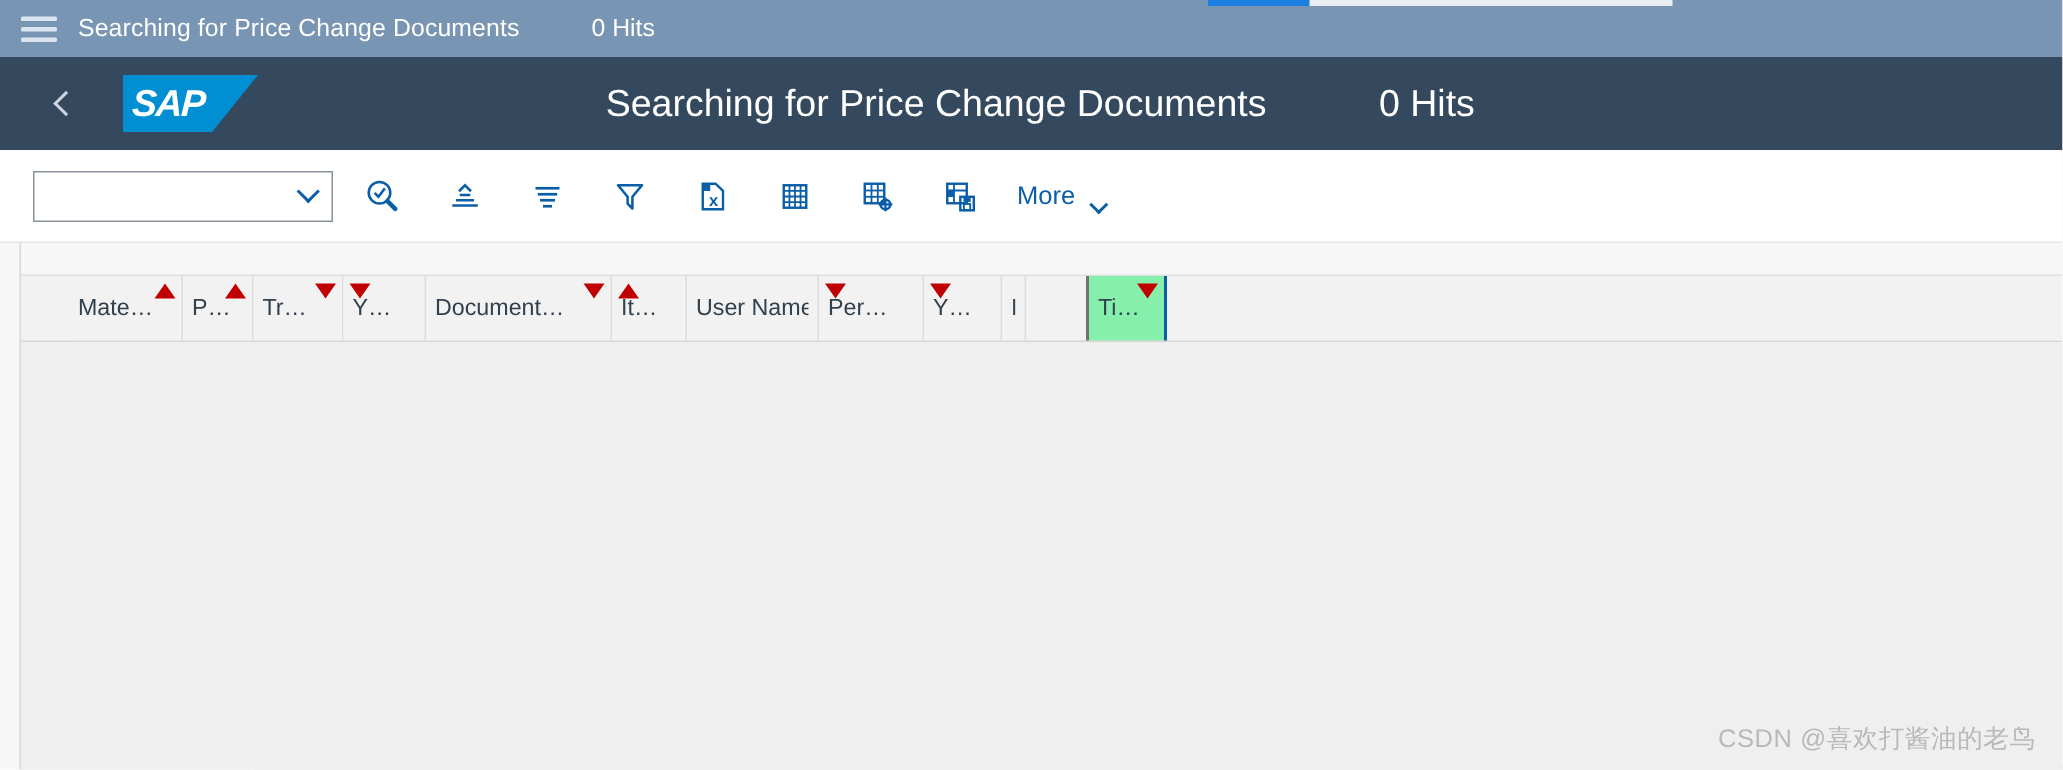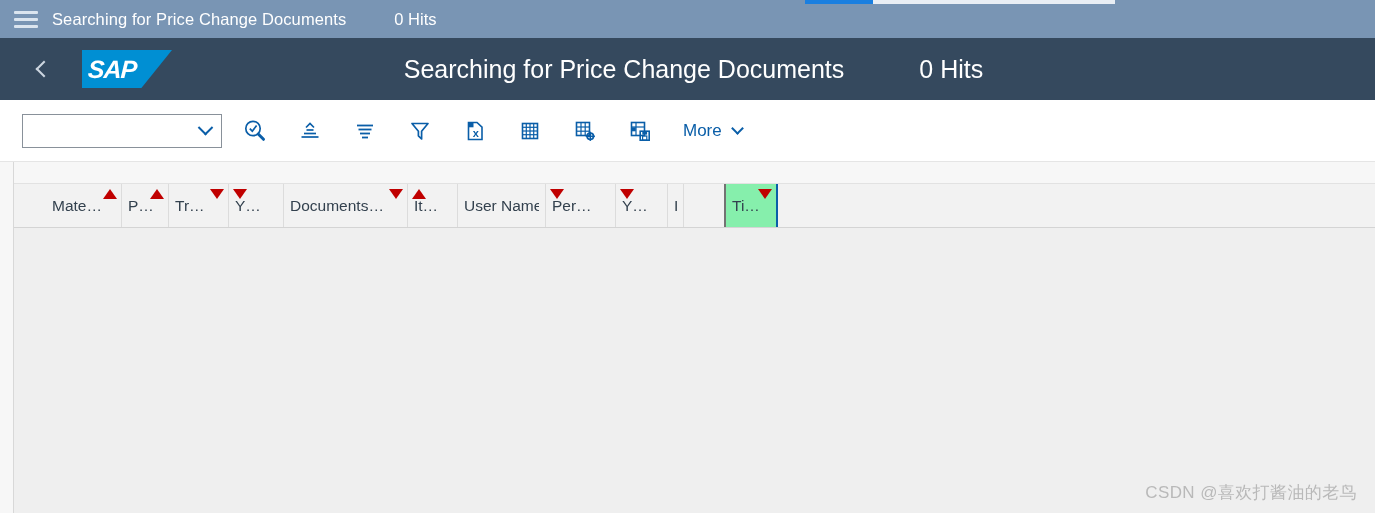--- a/index.html
+++ b/index.html
@@ -144,22 +144,22 @@
   }
   .tb-btn {
     width: 44px; height: 40px;
     margin-left: 11px;
     display: flex; align-items: center; justify-content: center;
     cursor: pointer;
   }
   .tb-btn:first-of-type { margin-left: 28px; }
   .tb-btn svg { display: block; }
   .more-btn {
-    display: flex; align-items: center;
-    margin-left: 21px;
+    display: flex; align-items: flex-end;
+    margin-left: 16px;
     cursor: pointer;
     color: #0a5ea8;
     font-size: 17px;
   }
   .more-btn .chev {
     width: 9px; height: 9px;
     border-right: 2px solid #0a5ea8;
     border-bottom: 2px solid #0a5ea8;
     transform: rotate(45deg);
     margin-left: 11px;
@@ -393,21 +393,21 @@
         </div>
         <div class="th" style="width: 60px; text-align: right;">
           <span class="lbl">Tr…</span>
           <span class="arrow down right-pos"></span>
         </div>
         <div class="th" style="width: 55px;">
           <span class="lbl">Y…</span>
           <span class="arrow down left-pos"></span>
         </div>
         <div class="th" style="width: 124px;">
-          <span class="lbl">Documents…</span>
+          <span class="lbl">Document…</span>
           <span class="arrow down right-pos"></span>
         </div>
         <div class="th" style="width: 50px;">
           <span class="lbl">It…</span>
           <span class="arrow up left-pos"></span>
         </div>
         <div class="th" style="width: 88px; justify-content: flex-end;">
           <span class="lbl">User Name</span>
         </div>
         <div class="th" style="width: 70px;">

